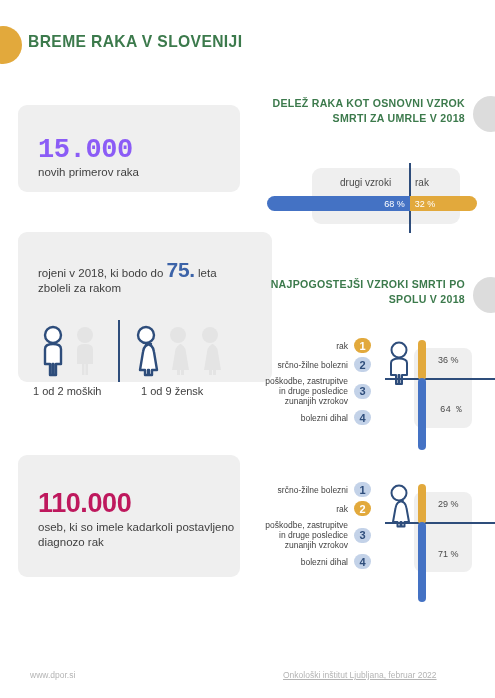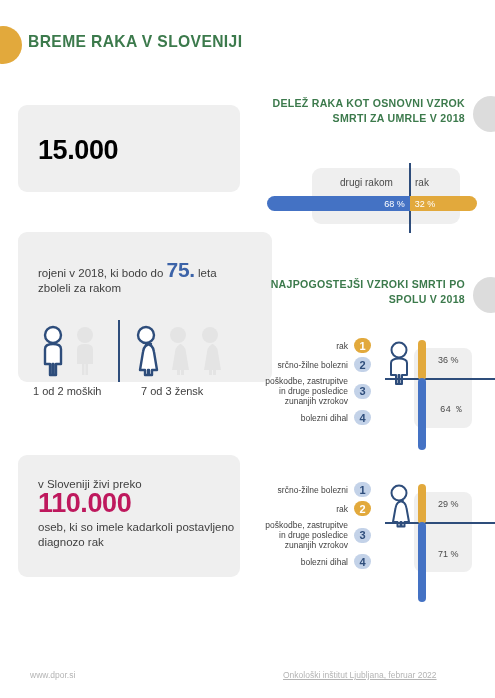--- a/index.html
+++ b/index.html
@@ -67,21 +67,21 @@
     font-size: 11.5px;
     line-height: 15px;
     color: #3f3f3f;
   }
   .big-number {
     font-size: 27px;
     font-weight: bold;
     line-height: 30px;
     letter-spacing: -0.4px;
   }
-  .num-orange { color: #000000; }
+  .num-orange { color: #8b5cf6; font-family: Liberation Mono, monospace; }
   .num-green  { color: #be185d; }
 
   #cases-line1 { top: 18px; }
   #cases-value { top: 30px; left: 20px; }
   #cases-line2 { top: 60px; }
 
   #risk-text {
     top: 30px;
     left: 20px;
     width: 190px;
@@ -296,20 +296,21 @@
 <body>
 
 <div class="circle-orange-left"></div>
 <div class="circle-grey-right c1"></div>
 <div class="circle-grey-right c2"></div>
 
 <div class="page-title">BREME RAKA V SLOVENIJI</div>
 
 <div class="card" id="card-cases">
   <div class="card-text big-number num-orange" id="cases-value">15.000</div>
+  <div class="card-text" id="cases-line2">novih primerov raka</div>
 </div>
 
 <div class="card" id="card-risk">
   <div class="card-text" id="risk-text">
     <span>rojeni v 2018, ki bodo do </span><span id="risk-value">75.</span><span id="risk-suffix"> leta</span><br>
     <span>zboleli za rakom</span>
   </div>
 </div>
 
 <div class="divider-v"></div>
@@ -333,32 +334,31 @@
   </svg>
   <svg width="26" height="52" viewBox="0 0 26 52">
     <circle cx="13" cy="10" r="8" fill="#E4E4E4"></circle>
     <path d="M13 19 q7 0 8 8 l3 18 l-5 0 l0 5 l-3 0 l0 -5 l-1 0 l0 5 l-3 0 l0 -5 l-5 0 l3 -18 q1 -8 8 -8 z" fill="#E4E4E4"></path>
   </svg>
   <svg width="26" height="52" viewBox="0 0 26 52">
     <circle cx="13" cy="10" r="8" fill="#E4E4E4"></circle>
     <path d="M13 19 q7 0 8 8 l3 18 l-5 0 l0 5 l-3 0 l0 -5 l-1 0 l0 5 l-3 0 l0 -5 l-5 0 l3 -18 q1 -8 8 -8 z" fill="#E4E4E4"></path>
   </svg>
 </div>
-<div class="fig-caption" id="women-caption">7 od 3 žensk</div>
+<div class="fig-caption" id="women-caption">1 od 9 žensk</div>
 
 <div class="card" id="card-living">
-  <div class="card-text" id="living-line1">v Sloveniji živi preko</div>
   <div class="card-text big-number num-green" id="living-value">110.000</div>
   <div class="card-text" id="living-line2">oseb, ki so imele kadarkoli postavljeno diagnozo rak</div>
 </div>
 
 <div class="section-title" id="title-death-share">DELEŽ RAKA KOT OSNOVNI VZROK SMRTI ZA UMRLE V 2018</div>
 <div id="share-card"></div>
 <div id="share-axis"></div>
-<div class="share-label" id="share-label-other">drugi rakom</div>
+<div class="share-label" id="share-label-other">drugi vzroki</div>
 <div class="share-label" id="share-label-cancer">rak</div>
 <div id="share-bar">
   <div class="bar-seg other" style="width:68%">68 %</div>
   <div class="bar-seg cancer" style="width:32%">32 %</div>
 </div>
 
 <div class="section-title" id="title-causes">NAJPOGOSTEJŠI VZROKI SMRTI PO SPOLU V 2018</div>
 
 <div class="rank-block" id="rank-men">
   <div class="rank-row">

